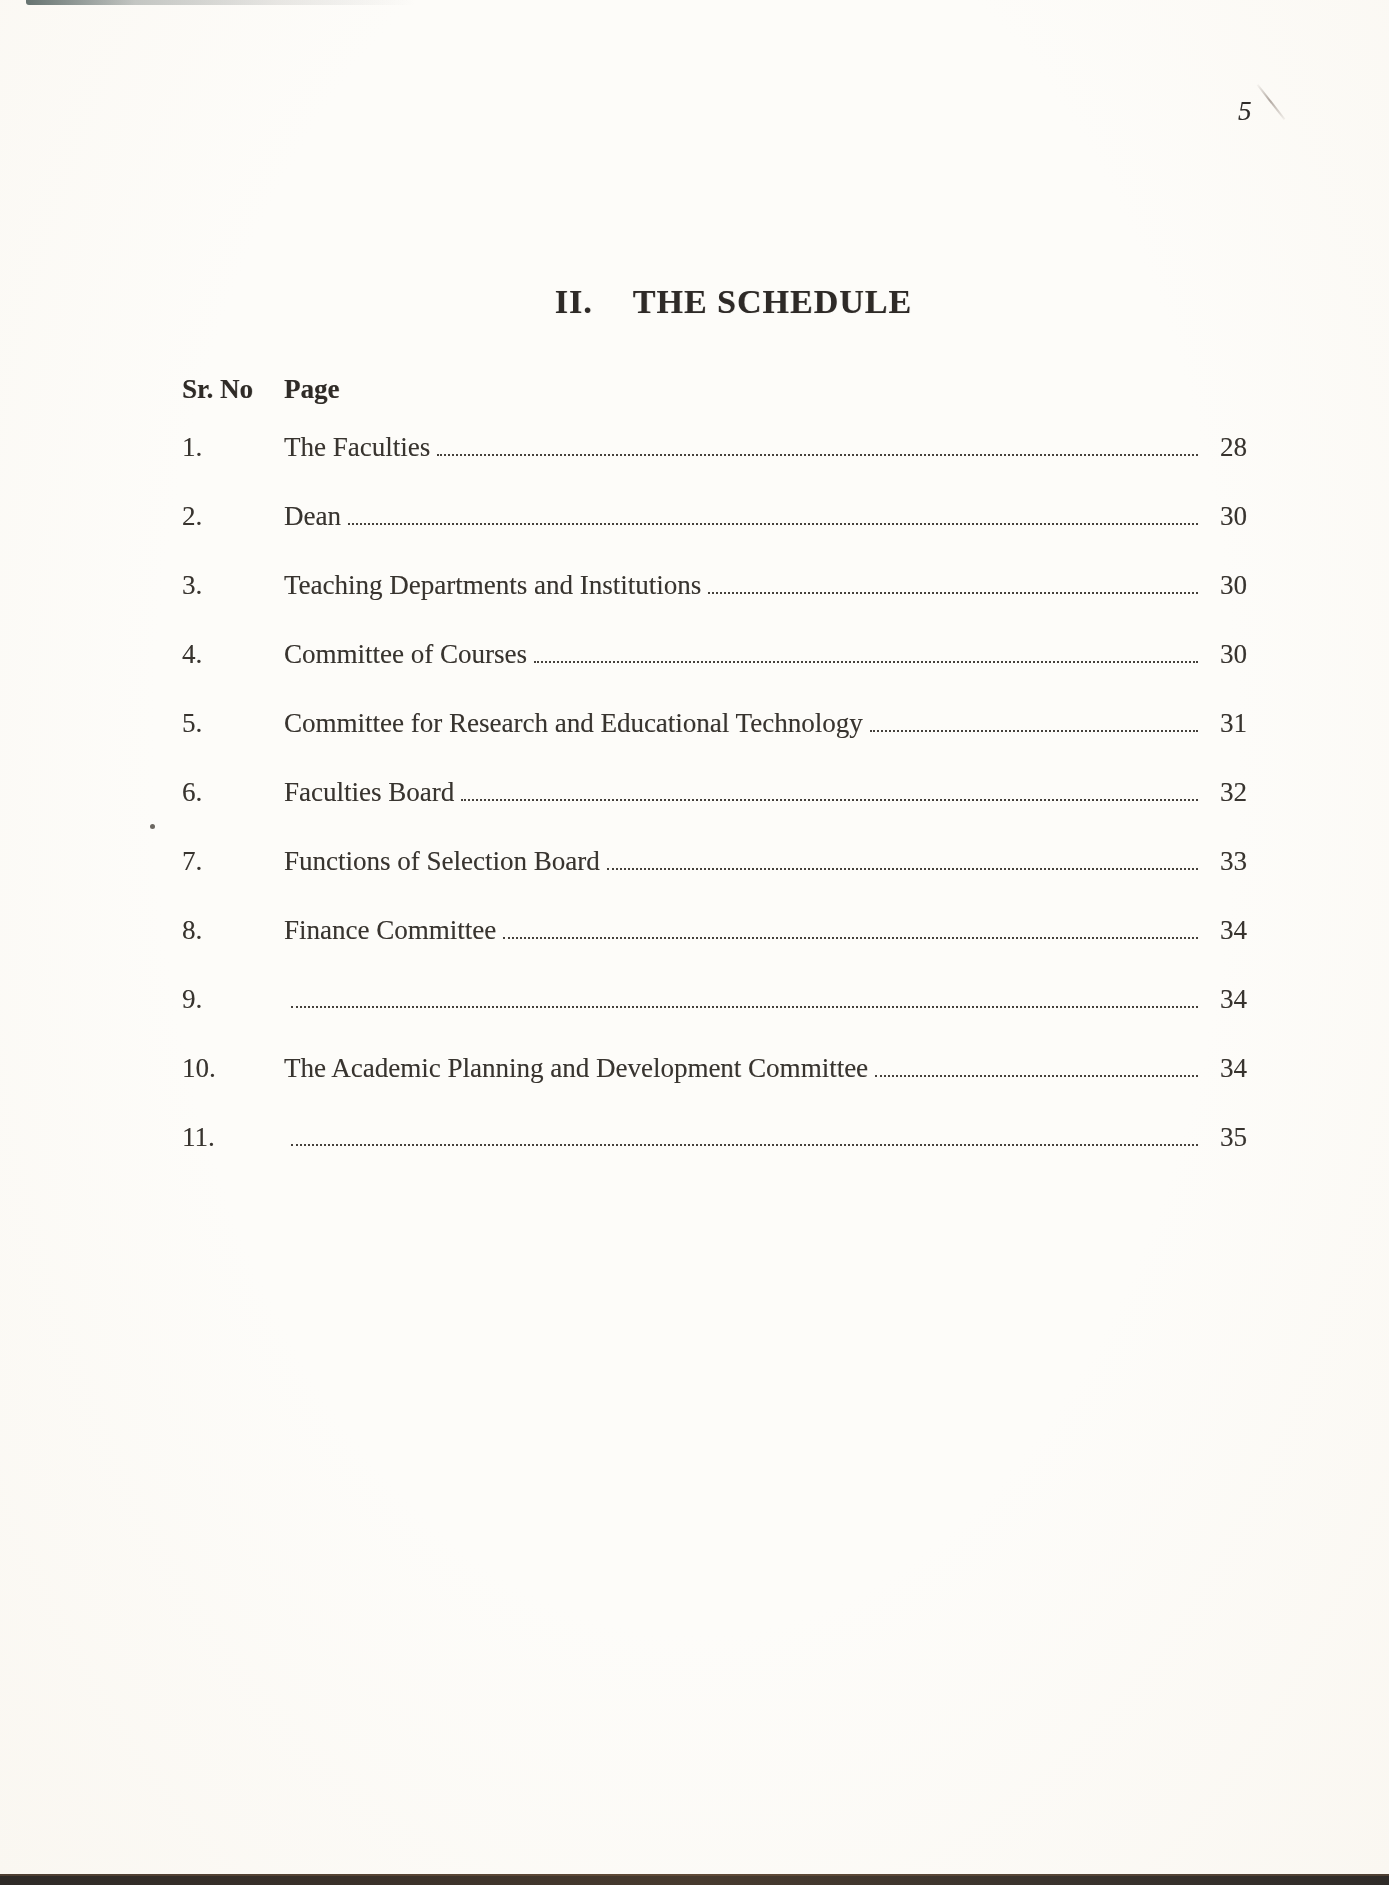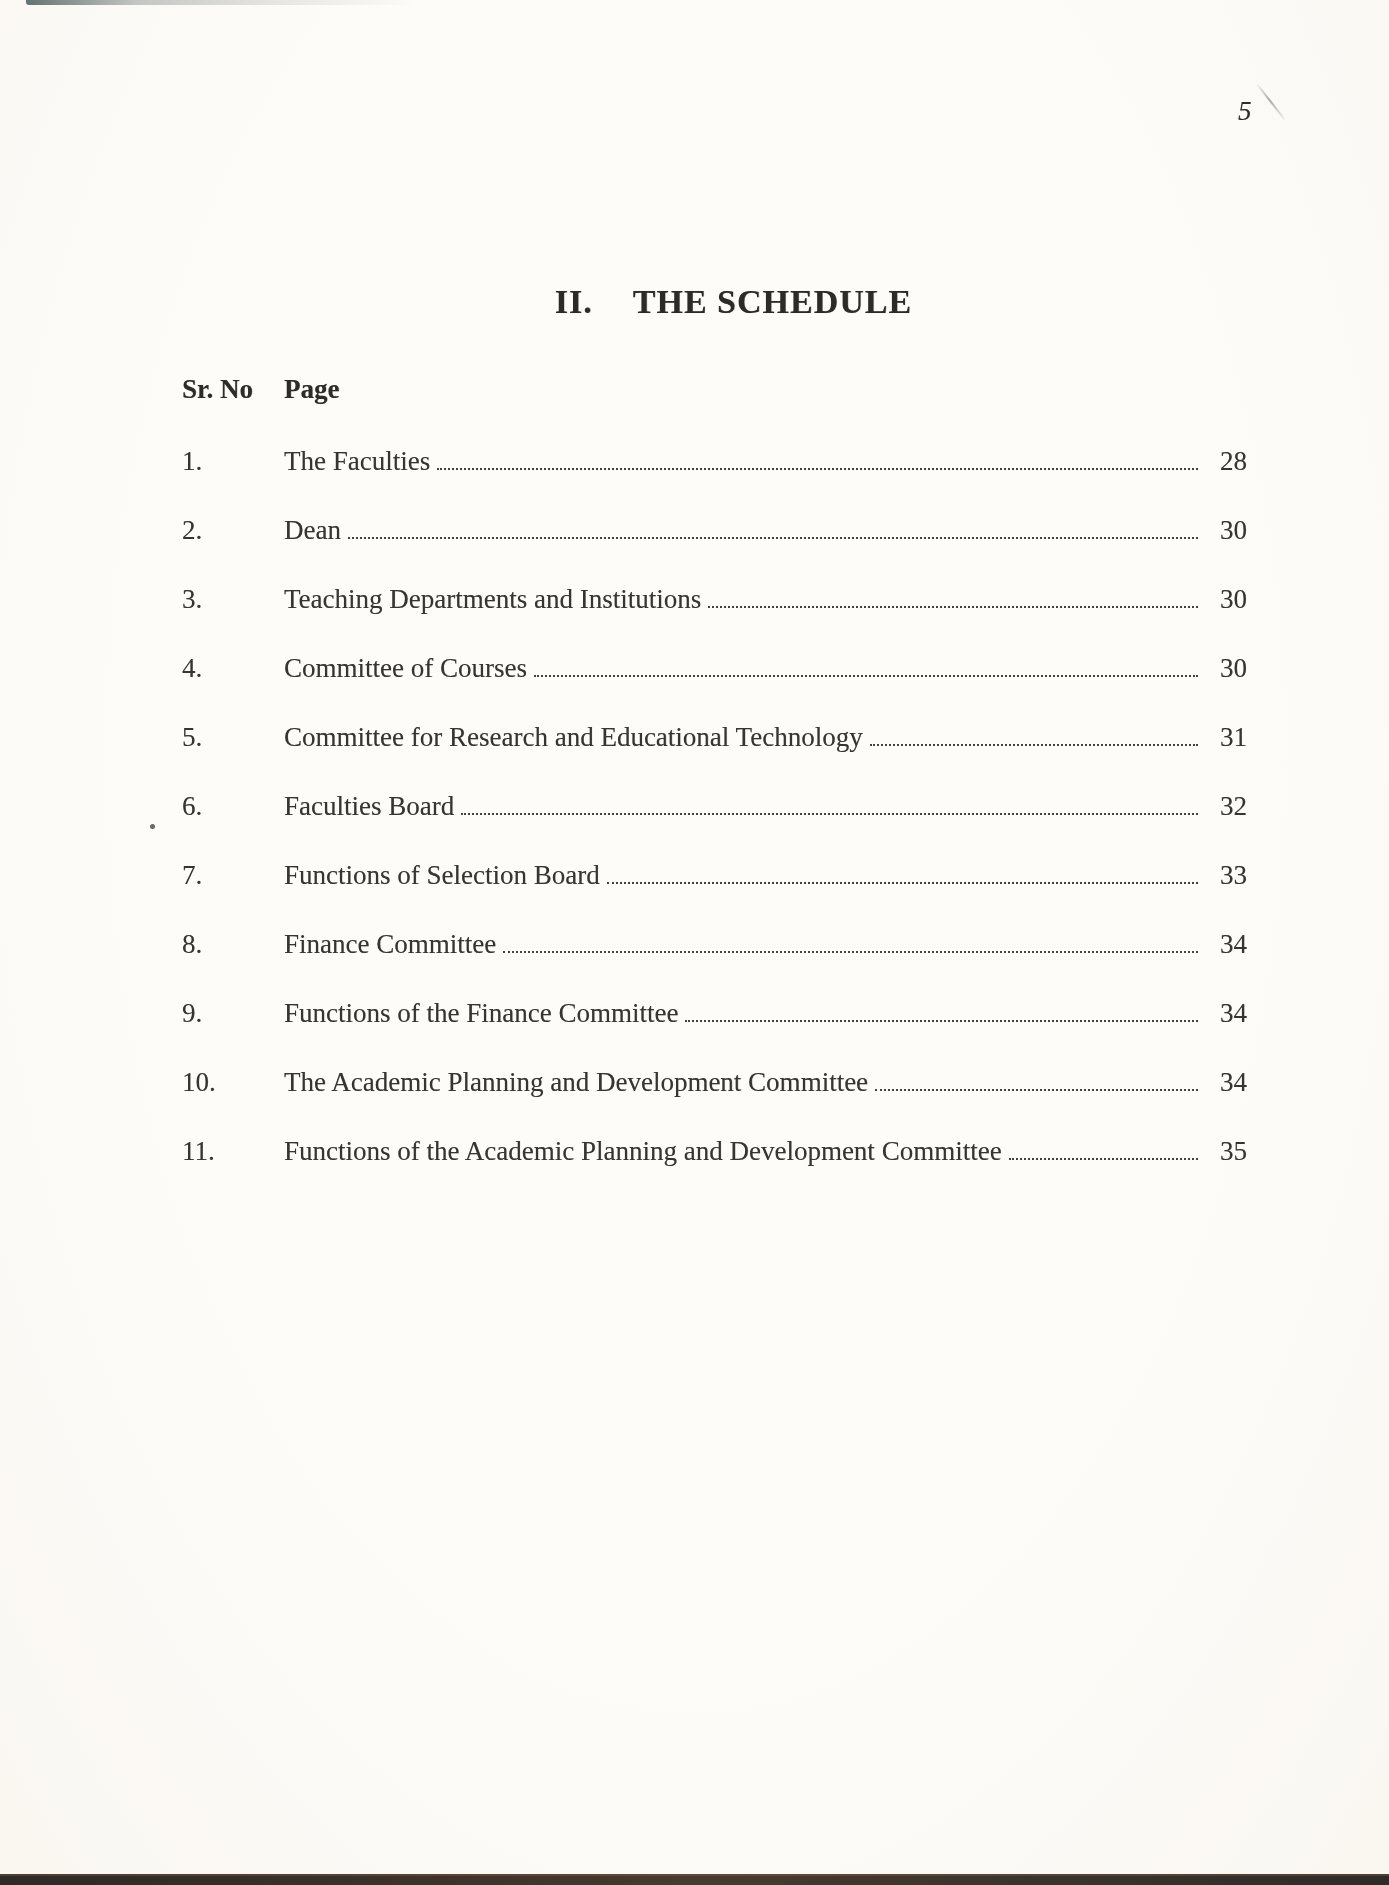--- a/index.html
+++ b/index.html
@@ -74,21 +74,21 @@
     top: 372px; left: 182px; right: 105px;
   }
   .toc-header {
     display: flex;
     align-items: flex-end;
     height: 34px;
     line-height: 34px;
     font-size: 27px;
     font-weight: bold;
     color: #2f2b27;
-    margin-bottom: 38px;
+    margin-bottom: 24px;
     text-shadow: 0.4px 0.4px 0.6px rgba(50,45,40,0.35);
   }
   .toc-header .h-sr { width: 102px; flex-shrink: 0; }
   .toc-header .h-title { flex: 1; }
   .toc-header .h-page { text-align: right; }
 
   .toc-row {
     display: flex;
     align-items: flex-end;
     height: 34px;
@@ -181,32 +181,30 @@
 
   <div class="toc-row">
     <span class="sr">8.</span>
     <span class="t">Finance Committee</span>
     <span class="leader"></span>
     <span class="pg">34</span>
   </div>
 
   <div class="toc-row">
     <span class="sr">9.</span>
-    <span class="t">Functions of the Finance Committee</span>
     <span class="leader"></span>
     <span class="pg">34</span>
   </div>
 
   <div class="toc-row">
     <span class="sr">10.</span>
     <span class="t">The Academic Planning and Development Committee</span>
     <span class="leader"></span>
     <span class="pg">34</span>
   </div>
 
   <div class="toc-row">
     <span class="sr">11.</span>
-    <span class="t">Functions of the Academic Planning and Development Committee</span>
     <span class="leader"></span>
     <span class="pg">35</span>
   </div>
 
 </div>
 
 </body></html>

